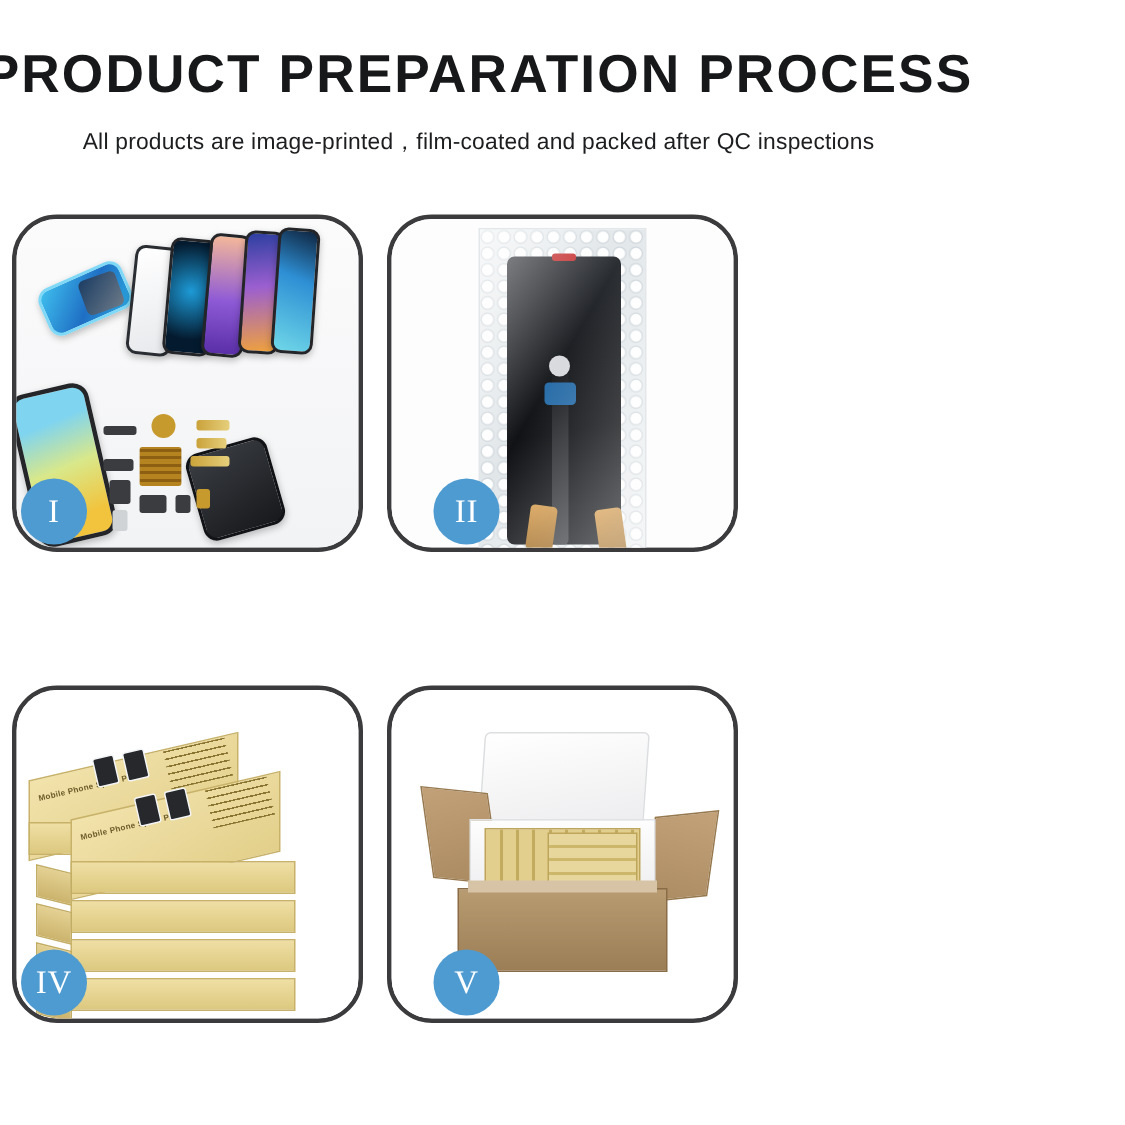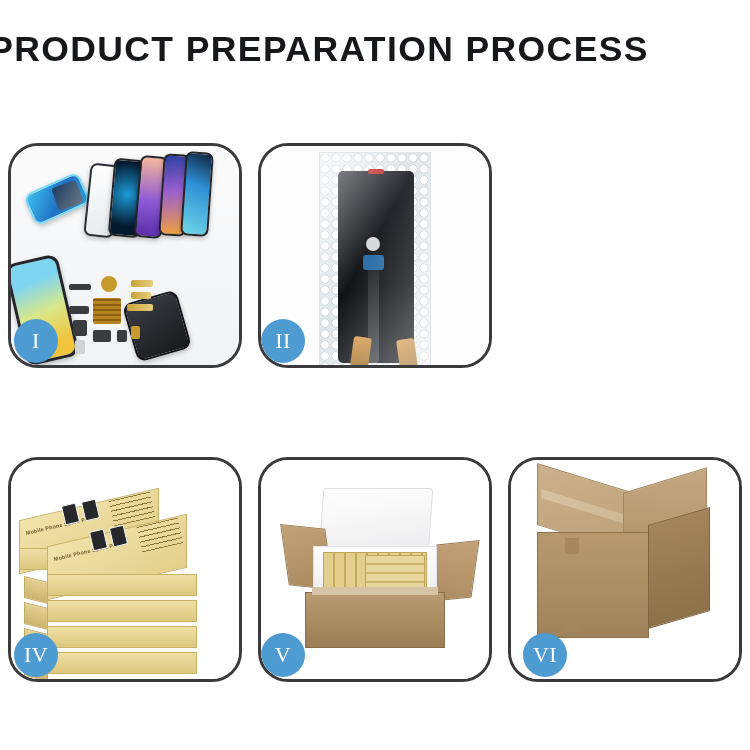--- a/index.html
+++ b/index.html
@@ -43,21 +43,21 @@
 
   .badge {
     position:absolute; width:44px; height:44px; border-radius:50%;
     background:#4e9bd1; color:#ffffff;
     display:flex; align-items:center; justify-content:center;
     font-family:"Liberation Serif","DejaVu Serif",serif;
     font-size:22px; letter-spacing:.5px; line-height:1;
     z-index:5; box-shadow:0 0 0 0 rgba(0,0,0,0);
   }
   .card.c0 .badge, .card.c3 .badge { left:3px;  bottom:2px; }
-  .card.c1 .badge, .card.c4 .badge { left:0; bottom:2px; }
+  .card.c1 .badge, .card.c4 .badge { left:28px; bottom:2px; }
   .card.c2 .badge, .card.c5 .badge { left:12px; bottom:2px; }
 
   
   .p1 { background:linear-gradient(#fbfbfc,#f2f3f4); }
   .ph { position:absolute; border-radius:7px; box-shadow:0 2px 5px rgba(0,0,0,.25); }
   .ph.blue-film { width:60px; height:34px; left:16px; top:36px;
       background:linear-gradient(135deg,#3fc0ef,#1f6fc4 55%,#2ba7e0);
       transform:rotate(-24deg); border-radius:9px; border:2px solid #7fd8f5; }
   .ph.blue-film:after{ content:""; position:absolute; right:4px; top:4px;
       width:26px; height:24px; background:linear-gradient(140deg,#1b3c63,#6c7a88);
@@ -212,20 +212,21 @@
   .c6-nub2 { position:absolute; left:54px; top:156px; width:14px; height:16px;
       background:#a5865e; }
 </style>
 </head>
 <body>
 
 <div class="page">
 
   <div class="header">
     <div class="title">PRODUCT PREPARATION PROCESS</div>
+    <div class="subtitle">All products are image-printed，film-coated and packed after QC inspections</div>
   </div>
 
   <div class="grid">
 
     <div class="card c0">
       <div class="photo p1">
         <div class="ph blue-film"></div>
         <div class="ph s1"></div>
         <div class="ph s2"></div>
         <div class="ph s3"></div>
@@ -308,27 +309,15 @@
         <div class="c5-flapL"></div>
         <div class="c5-flapR"></div>
         <div class="c5-foam"></div>
         <div class="c5-goods"></div>
         <div class="c5-goods2"></div>
         <div class="c5-body"></div>
       </div>
       <div class="badge">V</div>
     </div>
 
-    <div class="card c5">
-      <div class="photo p6">
-        <div class="c6-top"></div>
-        <div class="c6-tape"></div>
-        <div class="c6-top2"></div>
-        <div class="c6-left"></div>
-        <div class="c6-right"></div>
-        <div class="c6-nub1"></div>
-        <div class="c6-nub2"></div>
-      </div>
-      <div class="badge">VI</div>
-    </div>
 
   </div>
 </div>
 
 </body></html>

